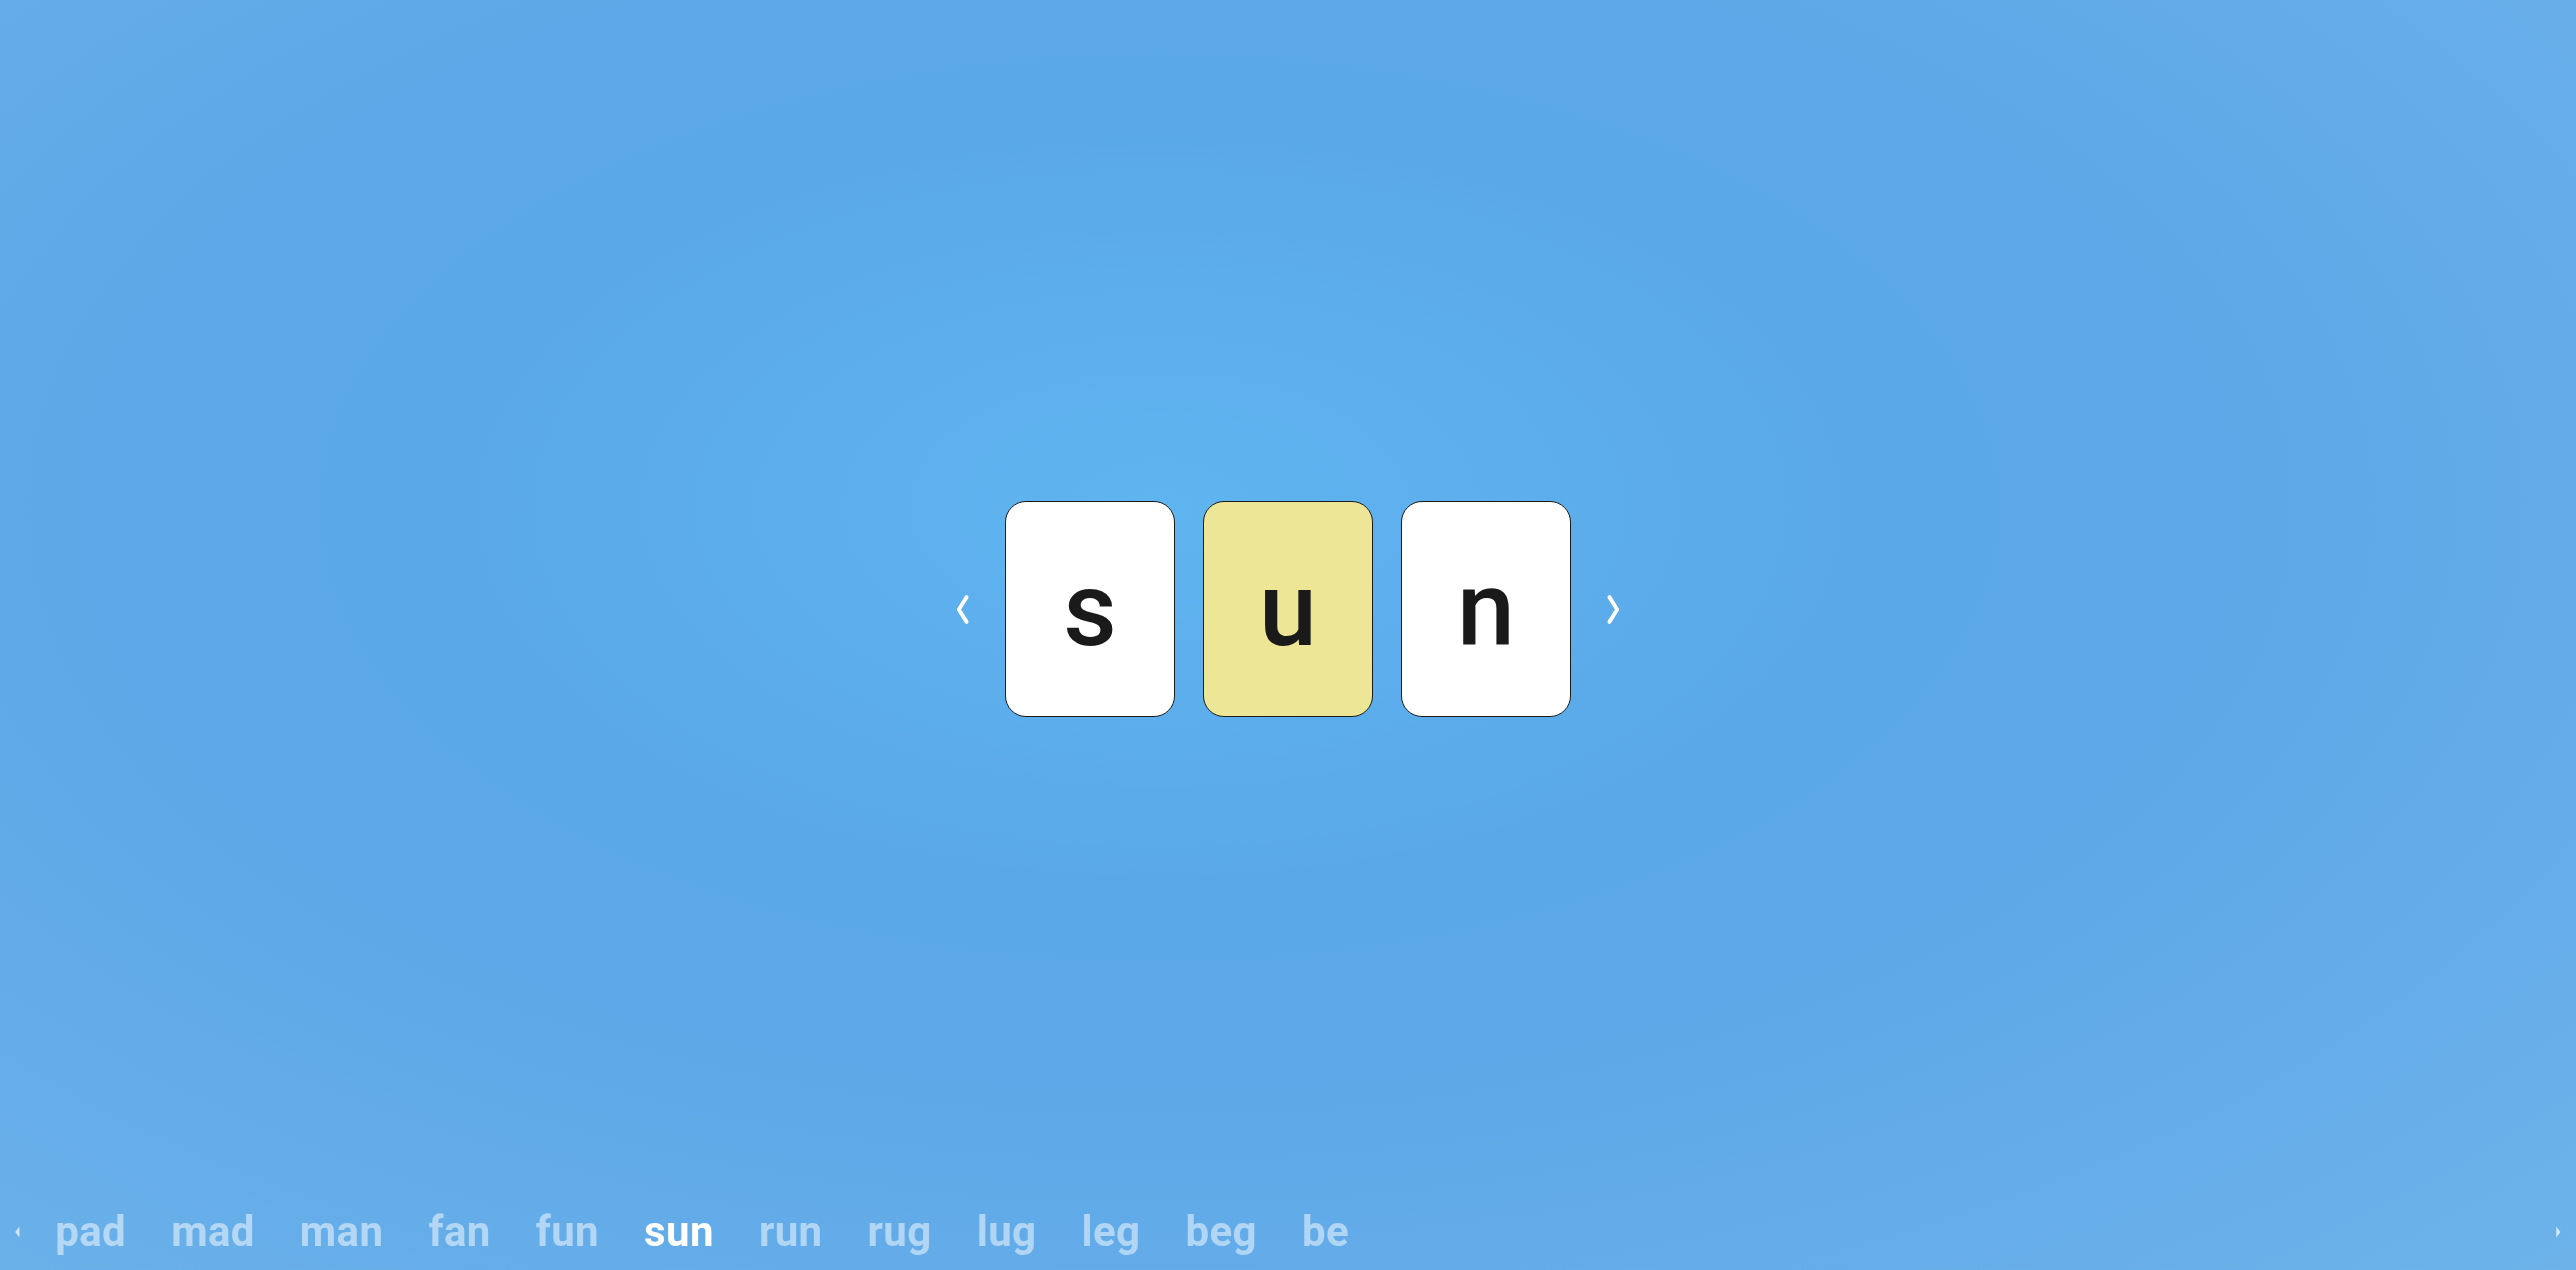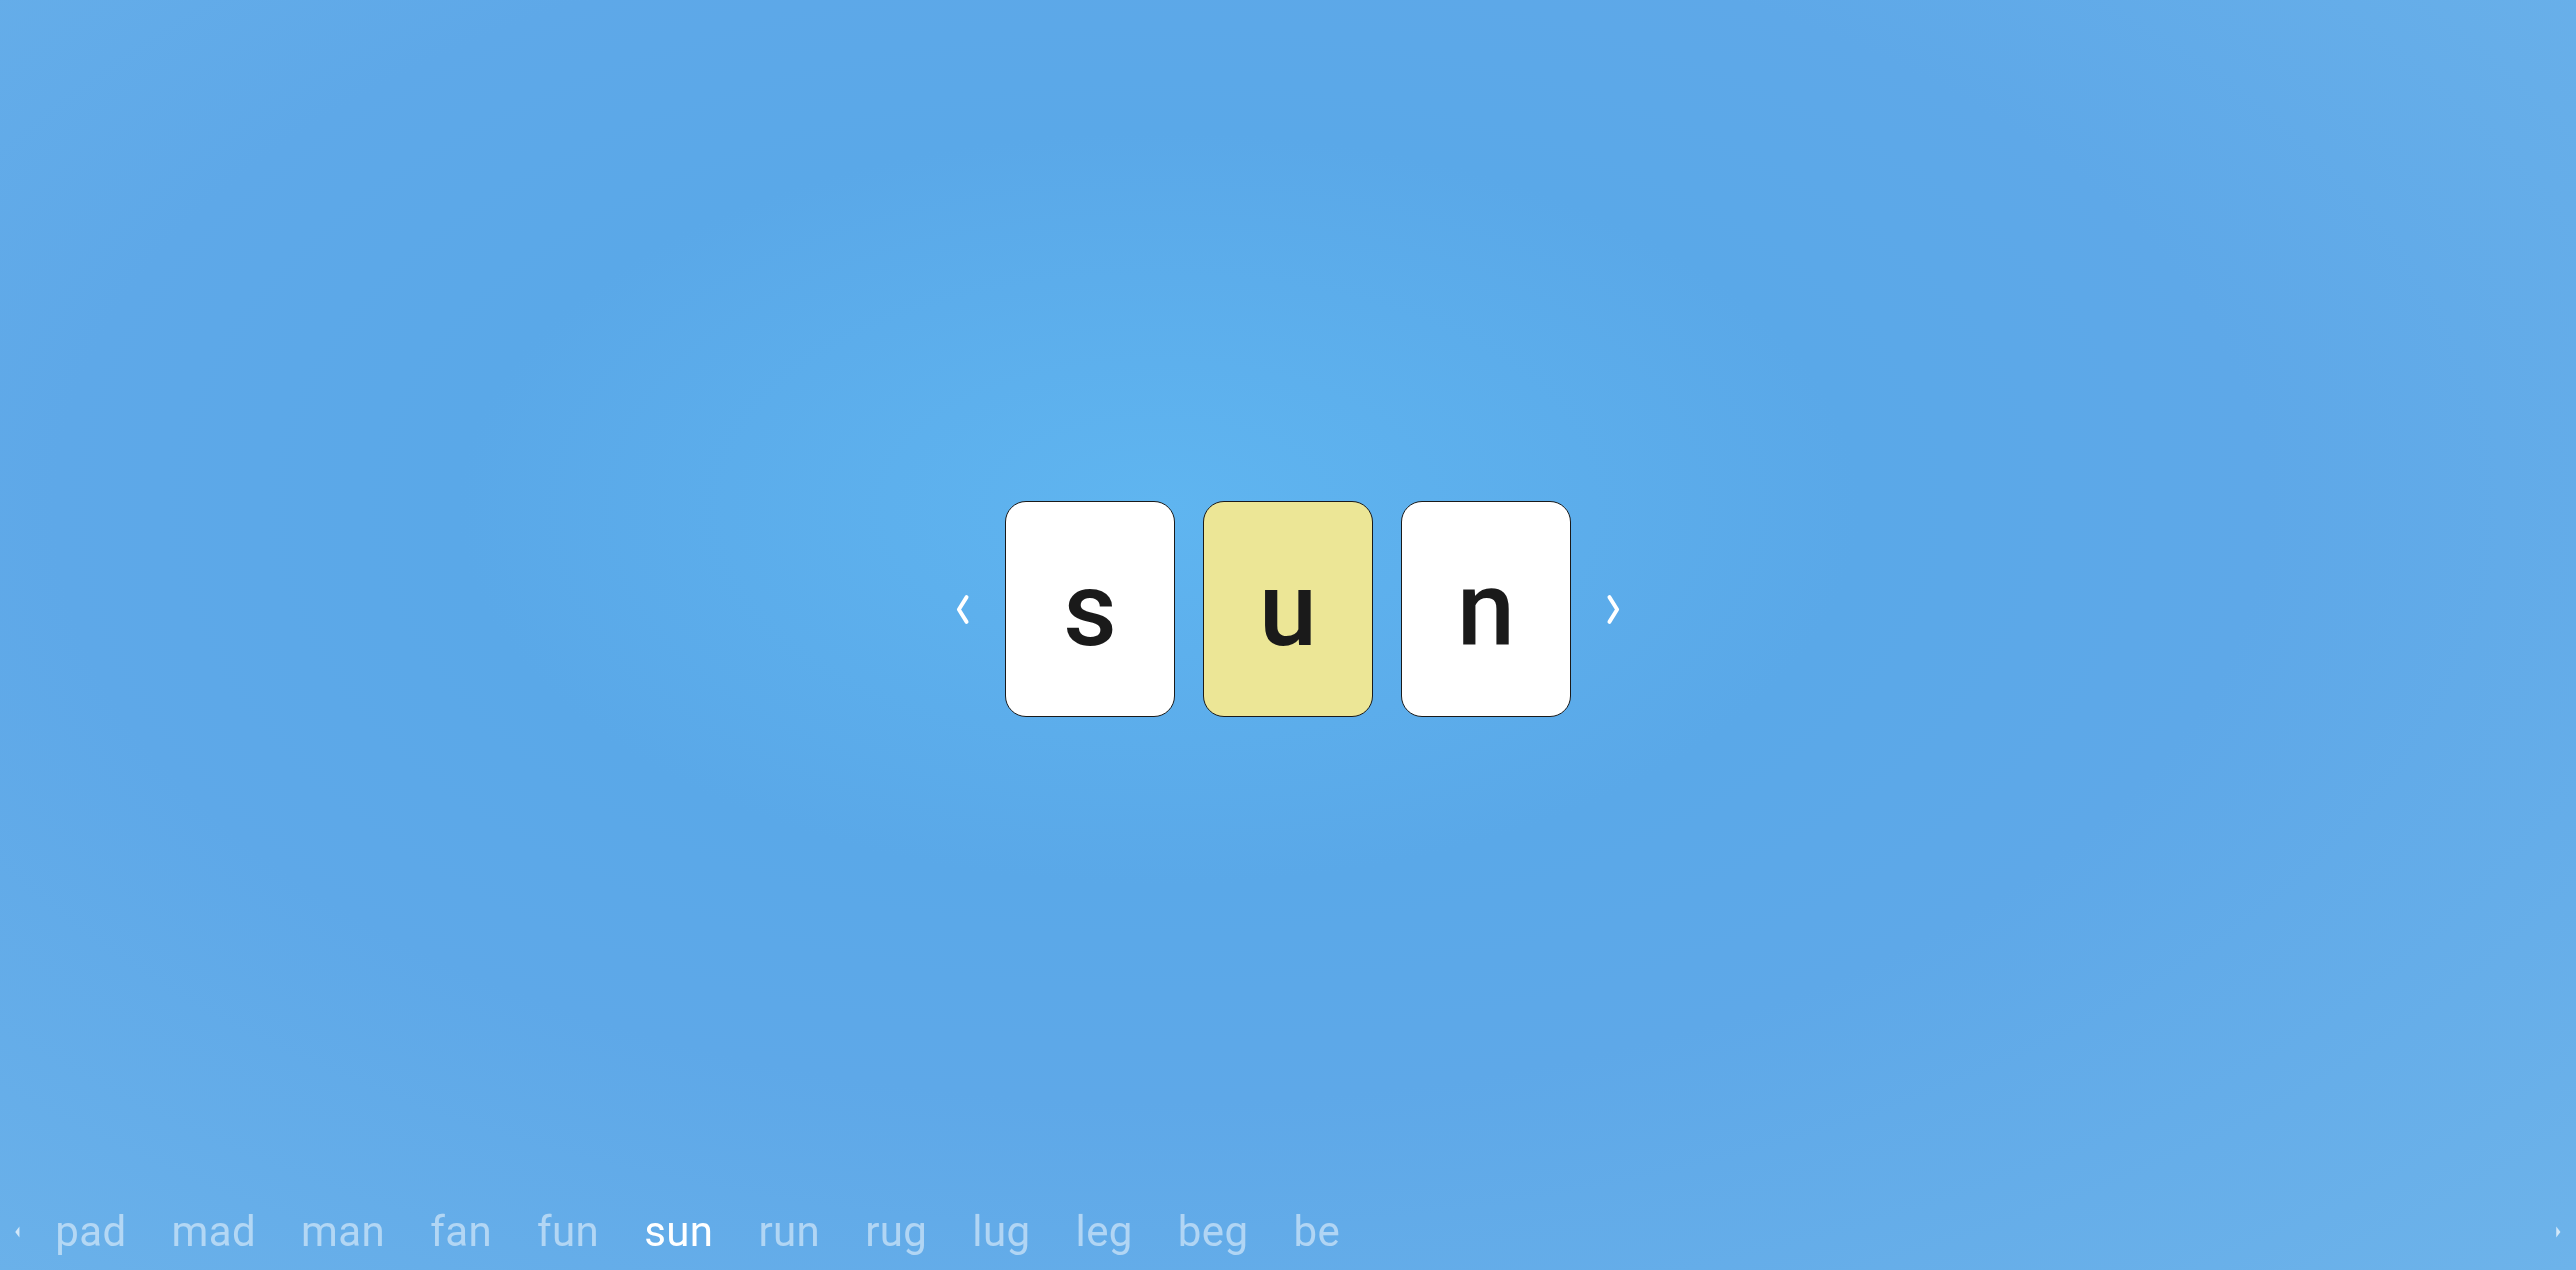--- a/index.html
+++ b/index.html
@@ -108,30 +108,30 @@
       display: flex;
       align-items: center;
       overflow: hidden;
       gap: 45px;
       padding: 0 26px;
       white-space: nowrap;
     }
     
     .word-item {
       font-size: 42px;
-      font-weight: 400;
+      font-weight: 700;
       color: rgba(255, 255, 255, 0.5);
       cursor: pointer;
       user-select: none;
       letter-spacing: 0.4px;
     }
     
     .word-item.active {
       color: #ffffff;
-      font-weight: 400;
+      font-weight: 700;
     }
   </style>
 </head>
 <body>
 
 <div class="main-area">
   <div class="card-row">
 
     <div class="nav-arrow">
       <svg viewBox="0 0 24 40" fill="none">

